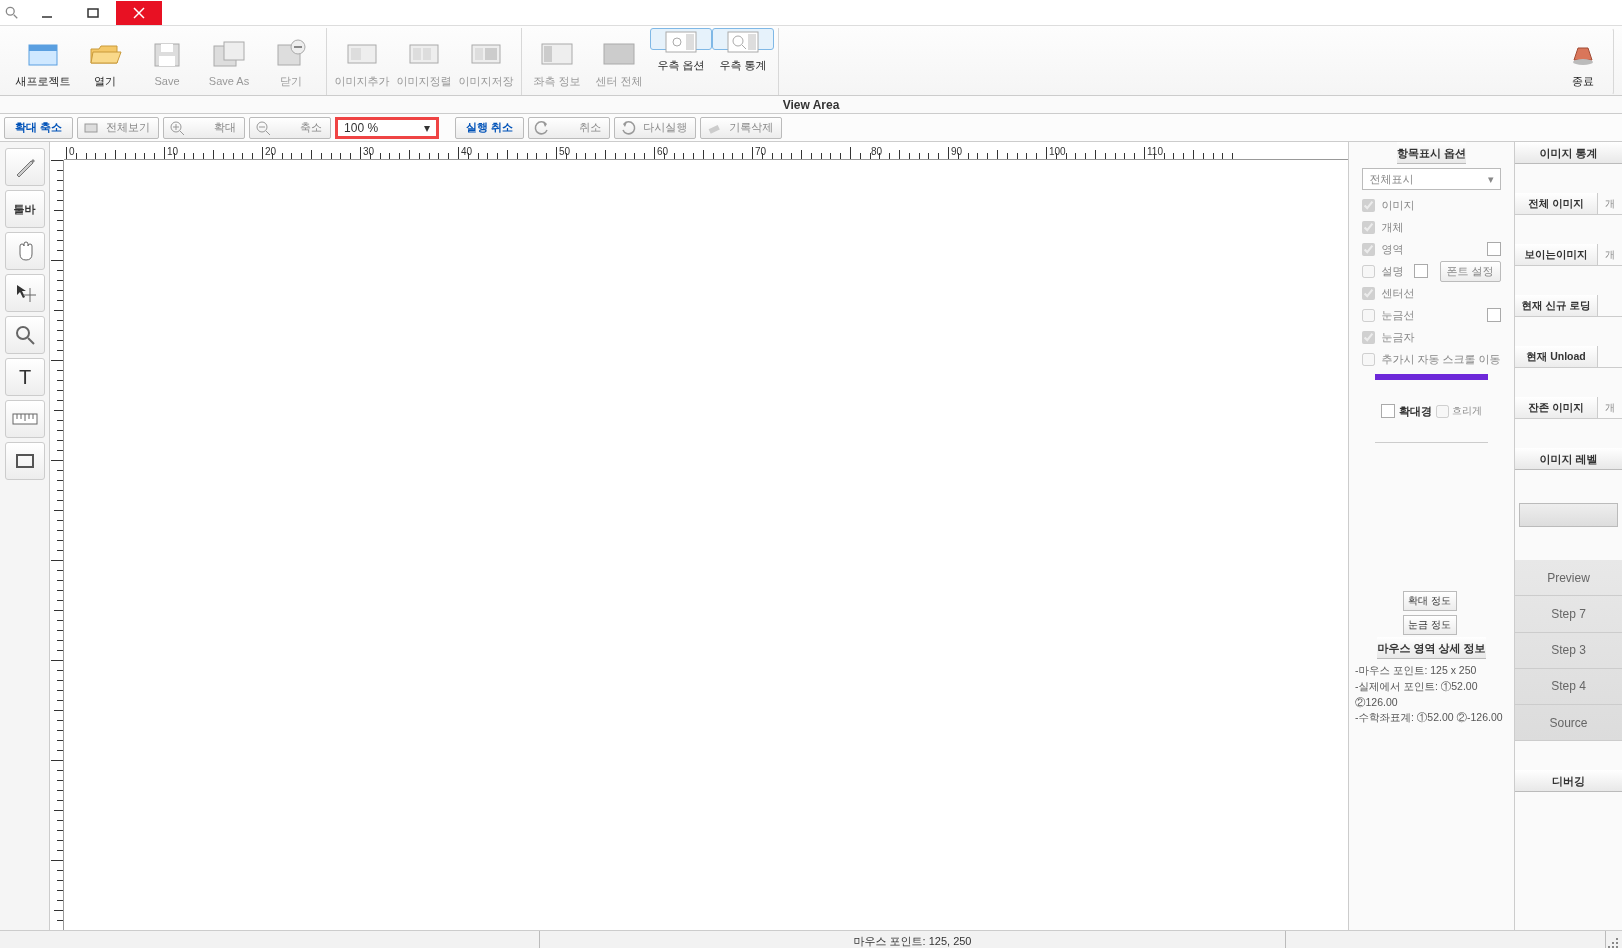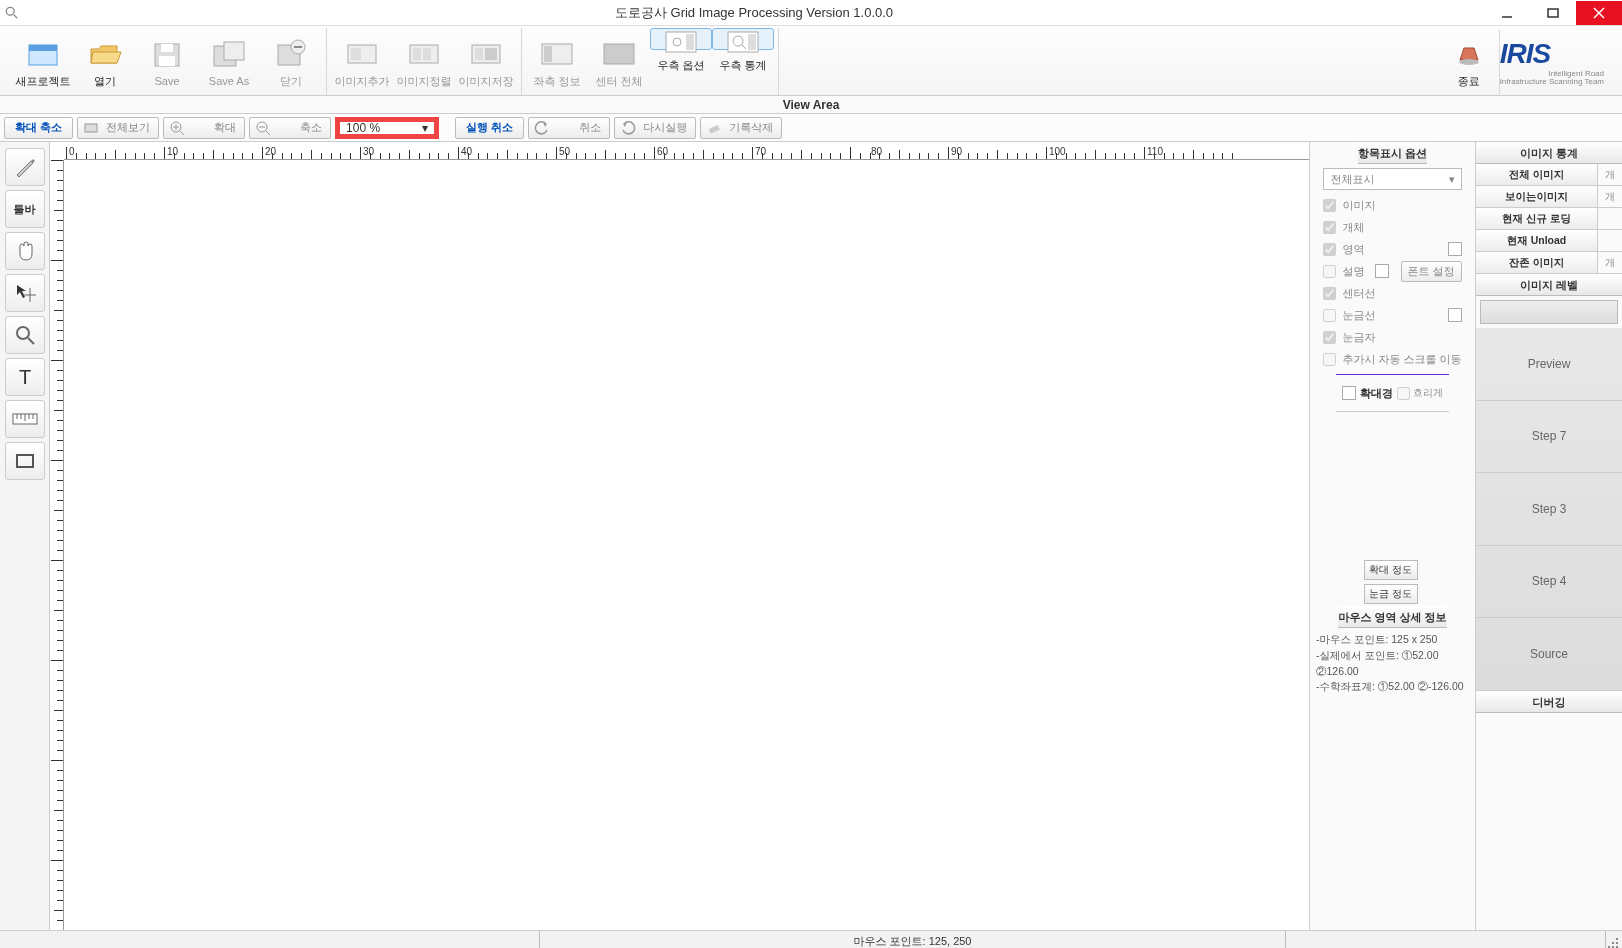--- a/index.html
+++ b/index.html
@@ -27,42 +27,42 @@
 .iris-sub { font-size: 8px; color: #888; text-align: right; line-height: 1; }
 
 
 .viewlabel { height: 18px; text-align: center; font-size: 12px; font-weight: bold; border-bottom: 1px solid #ccc; background: #fafafa; line-height: 18px; }
 
 
 .subbar { height: 28px; background: #fcfcfc; border-bottom: 1px solid #ccc; display: flex; align-items: center; padding: 0 4px; gap: 4px; }
 .sbtn { height: 22px; border: 1px solid #bbb; background: linear-gradient(#fff,#ececec); border-radius: 2px; display: flex; align-items: center; padding: 0 10px; font-size: 11px; color: #0052b8; font-weight: bold; }
 .sbtn.icon { width: 82px; justify-content: flex-end; padding: 0 8px; color: #888; font-weight: normal; position: relative; }
 .sbtn.icon .sic { position: absolute; left: 4px; width: 18px; height: 18px; display:flex; align-items:center; justify-content:center; }
-.zoomsel { height: 22px; width: 104px; border: 5px solid #ef4444; background: #fff; padding: 0 6px; font-size: 12px; display: flex; align-items: center; justify-content: space-between; }
+.zoomsel { height: 22px; width: 104px; border: 3px solid #ef4444; background: #fff; padding: 0 6px; font-size: 12px; display: flex; align-items: center; justify-content: space-between; }
 .subbar .flex { flex: 1; }
 
 
 .main { display: flex; height: calc(948px - 26px - 70px - 18px - 28px - 18px); }
 .leftbar { width: 50px; background: #f5f5f5; border-right: 1px solid #ccc; display: flex; flex-direction: column; align-items: center; padding-top: 6px; gap: 4px; }
 .tool { width: 40px; height: 38px; border: 1px solid #ccc; background: linear-gradient(#fff,#ededed); border-radius: 3px; display: flex; align-items: center; justify-content: center; }
 .tool.labeled { font-size: 11px; color: #333; font-weight: bold; }
 .canvaswrap { flex: 1; position: relative; background: #fff; }
 .ruler-h { position: absolute; left: 14px; right: 0; top: 0; height: 18px; border-bottom: 1px solid #999; background: #fff; overflow: hidden; }
 .ruler-h .tick { position: absolute; bottom: 0; border-left: 1px solid #333; height: 6px; }
 .ruler-h .tick.mid { height: 9px; }
 .ruler-h .tick.maj { height: 12px; }
 .ruler-h .num { position: absolute; bottom: 2px; font-size: 10px; color: #333; transform: translateX(3px); }
 .ruler-v { position: absolute; left: 0; top: 18px; bottom: 0; width: 14px; border-right: 1px solid #999; background: #fff; }
 .ruler-v .tick { position: absolute; right: 0; border-top: 1px solid #333; width: 6px; }
 .ruler-v .tick.mid { width: 9px; }
 .ruler-v .tick.maj { width: 12px; }
 
 
 .rightcol { width: 166px; border-left: 1px solid #ccc; background: #fafafa; display: flex; flex-direction: column; align-items: center; }
-.rightcol2 { width: 147px; border-left: 1px solid #ccc; background: #fafafa; display: flex; flex-direction: column; }
+.rightcol2 { width: 108px; border-left: 1px solid #ccc; background: #fafafa; display: flex; flex-direction: column; gap: 29px; }
 .phead { height: 22px; background: linear-gradient(#fff,#e8e8e8); border-bottom: 1px solid #bbb; text-align: center; font-weight: bold; font-size: 11px; line-height: 22px; }
 .pbody { padding: 4px 6px; font-size: 11px; }
 .sel { height: 22px; border: 1px solid #bbb; background: #fff; display: flex; align-items: center; justify-content: space-between; padding: 0 6px; margin-bottom: 4px; color: #888; }
 .chk { display: flex; align-items: center; gap: 6px; height: 22px; color: #888; }
 .chk input { accent-color: #777; }
 .colorbox { width: 14px; height: 14px; border: 1px solid #aaa; background: #fff; }
 .fontbtn { border: 1px solid #bbb; background: linear-gradient(#fff,#ececec); padding: 2px 6px; border-radius: 2px; font-size: 11px; color: #888; }
 .rowflex { display: flex; align-items: center; justify-content: space-between; gap: 4px; }
 .slider-row { display: flex; align-items: center; gap: 4px; padding: 2px 6px; }
 .slider-lbl { width: 54px; border: 1px solid #bbb; background: linear-gradient(#fff,#ececec); text-align: center; font-size: 10px; padding: 2px 0; }
@@ -86,21 +86,20 @@
 </head>
 <body>
 
 <div class="titlebar">
   <div class="mag">
     <svg width="14" height="14" viewBox="0 0 16 16">
         <circle cx="6" cy="6" r="4.5" fill="none" stroke="#888" stroke-width="1.5"></circle>
         <line x1="10" y1="10" x2="14" y2="14" stroke="#888" stroke-width="1.5"></line>
       </svg>
   </div>
-  <div class="title">도로공사 Grid Image Processing Version 1.0.0.0</div>
   <div class="wbtn">
       <svg width="12" height="12">
         <line x1="1" y1="10" x2="11" y2="10" stroke="#333" stroke-width="1.5"></line>
       </svg>
     </div>
   <div class="wbtn">
       <svg width="12" height="12">
         <rect x="1" y="2" width="10" height="8" fill="none" stroke="#333" stroke-width="1.5"></rect>
       </svg>
     </div>
@@ -235,26 +234,20 @@
   </div>
   <div class="spacer"></div>
   <div class="rbtn" style="border-right:1px solid #d8d8d8;">
     <div class="ic">
         <svg width="30" height="28">
           <path d="M6 20 L24 20 L20 8 L10 8 Z" fill="#d9765a" stroke="#a04b35"></path>
           <ellipse cx="15" cy="22" rx="10" ry="3" fill="#bbb"></ellipse>
         </svg>
       </div>
     <div class="lbl">종료</div>
-  </div>
-  <div class="logo-block">
-    <div>
-      <div class="iris-logo">IRIS</div>
-      <div class="iris-sub">Intelligent Road<br>Infrastructure Scanning Team</div>
-    </div>
   </div>
 </div>
 
 <div class="viewlabel">View Area</div>
 
 <div class="subbar">
   <div class="sbtn">확대 축소</div>
   <div class="sbtn icon">
       <span class="sic">
         <svg width="16" height="16">
@@ -630,21 +623,21 @@
         </div>
       <label class="chk">
           <input type="checkbox" checked="" disabled="" style="">
           <span>눈금자</span>
         </label>
       <label class="chk">
           <input type="checkbox" disabled="" style="">
           <span>추가시 자동 스크롤 이동</span>
         </label>
     </div>
-    <div class="rowflex" style="padding:7px 6px; border-top:1px solid #6d28d9; border-bottom:1px solid #ccc;">
+    <div class="rowflex" style="padding:20px 6px; border-top:6px solid #6d28d9; border-bottom:1px solid #ccc;">
       <span class="colorbox"></span>
       <span style="flex:1; text-align:center; font-weight:bold; font-size:11px;">확대경</span>
       <label class="chk" style="gap:3px;">
           <input type="checkbox" disabled="" style="">
           <span style="font-size:10px;">흐리게</span>
         </label>
     </div>
     <div style="height:146px; border-bottom:1px solid #ccc;"></div>
     <div class="slider-row">
       <div class="slider-lbl">확대 정도</div>

